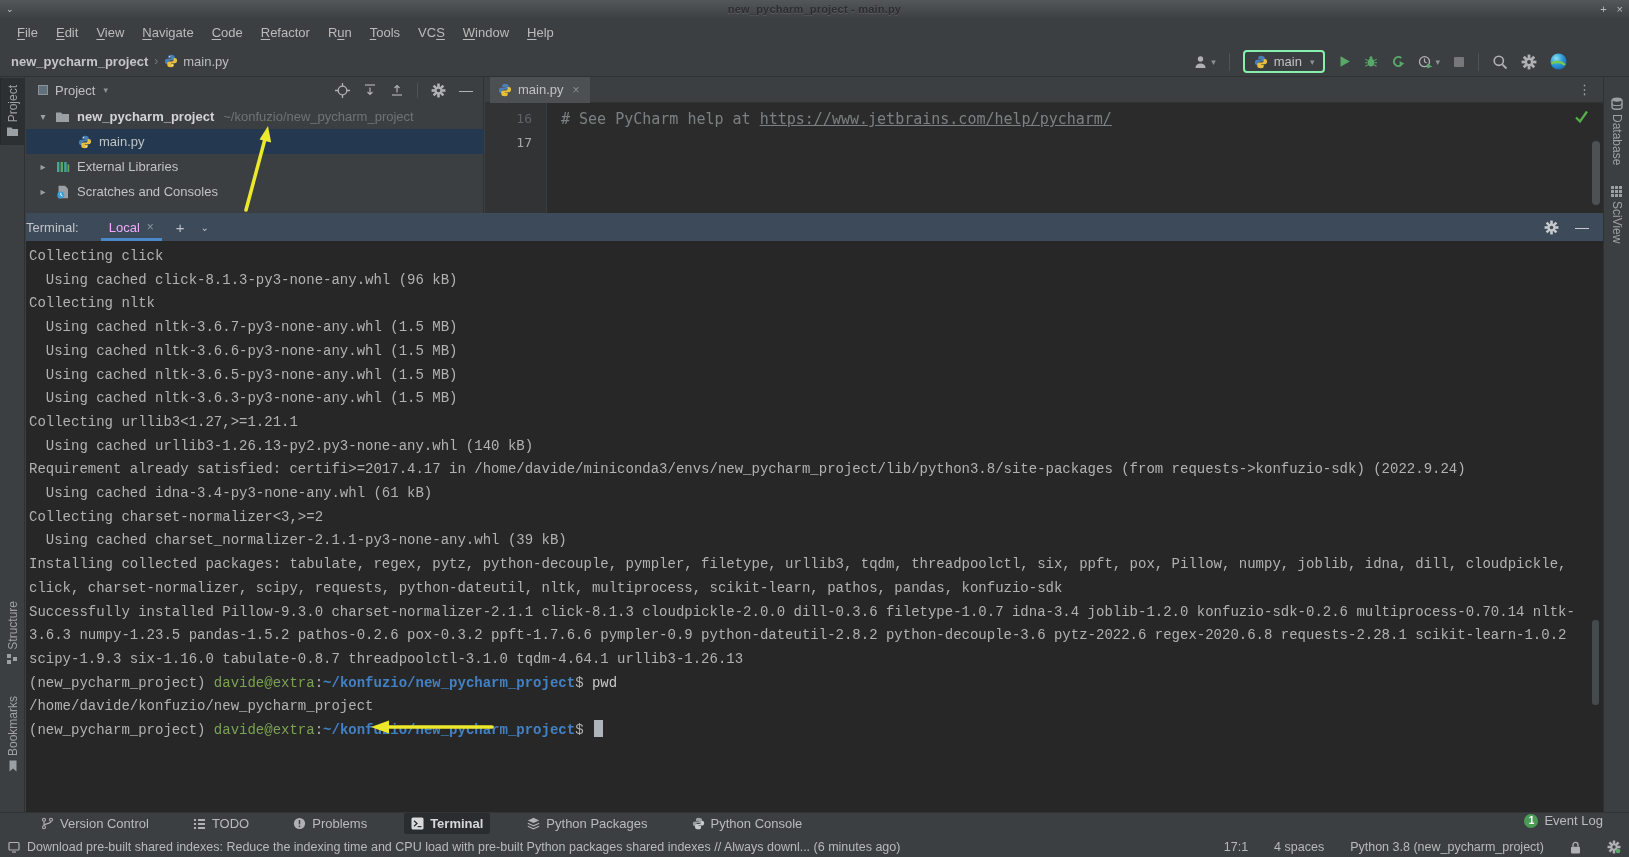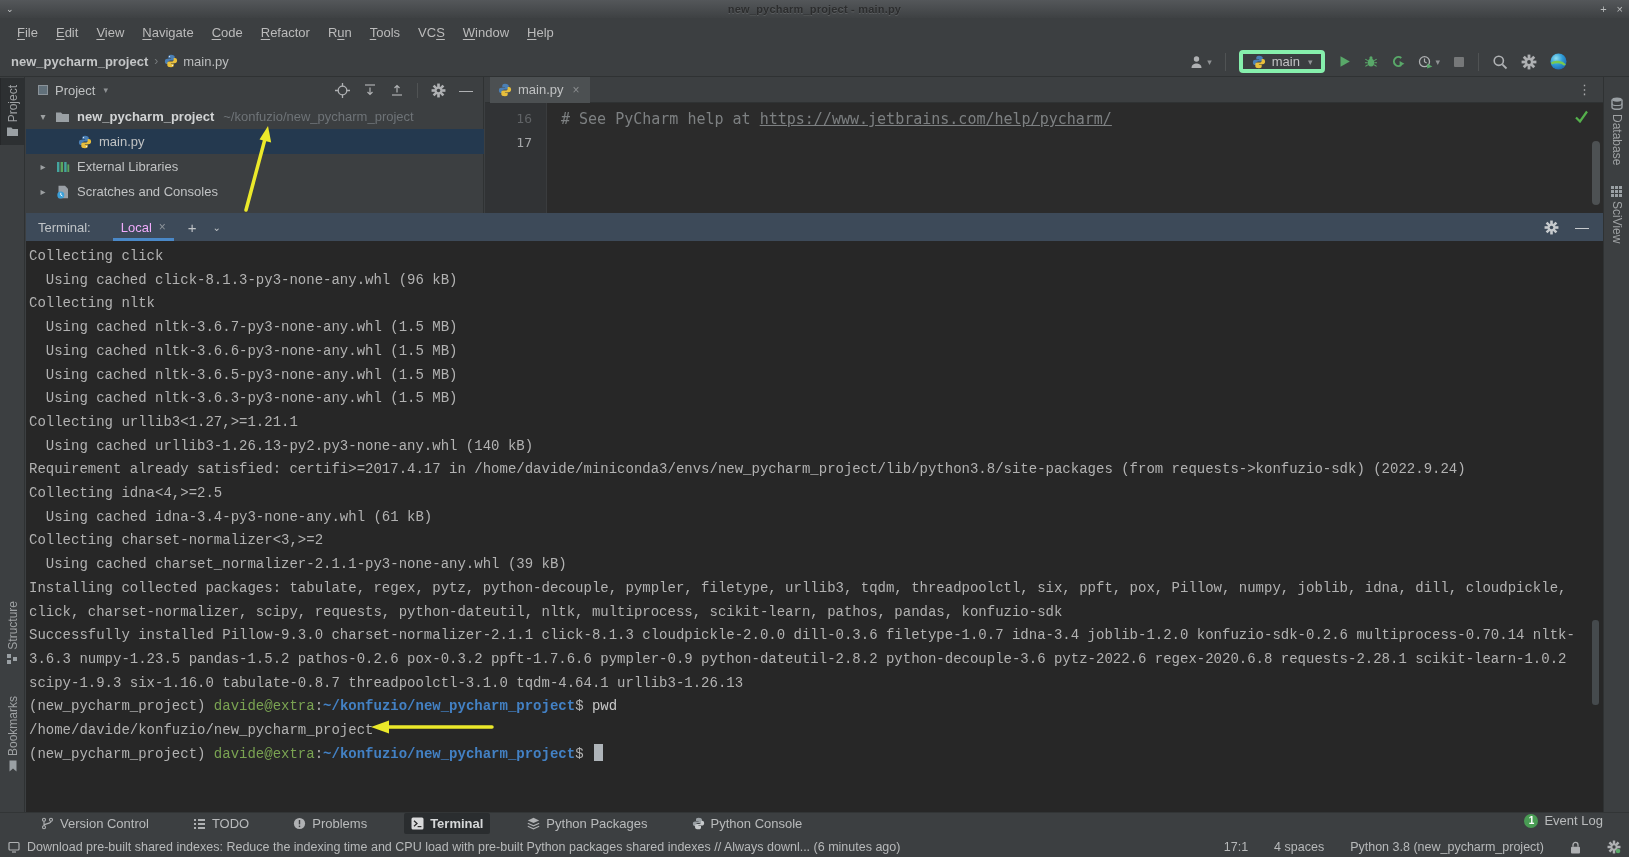--- a/index.html
+++ b/index.html
@@ -24,21 +24,21 @@
   
   .navbar { position:absolute; left:0; top:46px; width:1629px; height:31px; background:#3c3f41;
     border-bottom:1px solid #2f3233; display:flex; align-items:center; }
   .crumbs { display:flex; align-items:center; gap:6px; padding-left:11px; }
   .crumb-project { font-weight:bold; color:#c3c5c6; }
   .crumb-sep { color:#777b7d; font-size:12px; }
   .crumb-file { color:#bbbdbe; display:flex; align-items:center; gap:5px; }
   .toolbar { position:absolute; right:62px; top:0; height:31px; display:flex; align-items:center; gap:13px; }
   .tb-sep { width:1px; height:18px; background:#505354; }
   .ddn { color:#8f9294; font-size:9px; margin-left:2px; }
-  .run-pill { display:flex; align-items:center; gap:6px; border:4px solid #86efac; border-radius:4px;
+  .run-pill { display:flex; align-items:center; gap:6px; border:2px solid #86efac; border-radius:4px;
     height:23px; padding:0 9px; background:#3b3e40; }
   .run-pill .label { color:#c0c2c3; }
   .icon-btn { display:flex; align-items:center; }
   
   .left-stripe { position:absolute; left:0; top:77px; width:25px; height:735px; background:#3c3f41;
     border-right:1px solid #2f3233; }
   .vtab { position:absolute; left:0; width:25px; display:flex; flex-direction:column; align-items:center; gap:4px; }
   .vl { writing-mode:vertical-rl; transform:rotate(180deg); font-size:12px; color:#9fa2a4; }
   .vr { writing-mode:vertical-rl; font-size:12px; color:#9fa2a4; }
   .vtab.active { background:#2d3032; box-shadow:inset 1px 0 0 #26282a; }
@@ -72,21 +72,21 @@
     border-right:1px solid #3a3c3e; }
   .gut-num { position:absolute; right:14px; color:#606366; font-size:13px; font-family:"DejaVu Sans Mono", monospace; }
   .gut-num.current { color:#a4a6a8; }
   .code-line { position:absolute; left:76px; color:#7d8082; white-space:pre; }
   .code-link { text-decoration:underline; }
   .insp-check { position:absolute; right:14px; top:7px; }
   .ed-scroll { position:absolute; right:3px; top:38px; width:8px; height:64px; background:#4d5153; border-radius:4px; }
   
   .terminal-header { position:absolute; left:26px; top:213px; width:1577px; height:28px; background:#3d4a59;
     display:flex; align-items:center; }
-  .th-label { margin-left:12px; color:#c0c4c7; }
+  .th-label { color:#c0c4c7; }
   .th-tab { position:relative; height:28px; display:flex; align-items:center; gap:7px; margin-left:22px; padding:0 8px; }
   .th-tab .name { color:#f0abfc; }
   .th-tab .close { color:#8e959b; font-size:12px; }
   .th-underline { position:absolute; left:0; bottom:0; width:100%; height:3px; background:#4a88c7; }
   .th-plus { color:#c0c4c7; font-size:15px; margin-left:14px; }
   .th-chevron { color:#c0c4c7; font-size:10px; margin-left:16px; }
   .th-actions { position:absolute; right:14px; display:flex; align-items:center; gap:16px; }
   .th-minus { color:#c6cacd; font-size:14px; }
   .terminal-body { position:absolute; left:26px; top:241px; width:1577px; height:571px; background:#272727;
     padding:4px 0 0 3px; font-family:Liberation Mono, monospace; font-size:14px; color:#b2b2b2;
@@ -422,21 +422,20 @@
       <div class="tl">Collecting click</div>
       <div class="tl">  Using cached click-8.1.3-py3-none-any.whl (96 kB)</div>
       <div class="tl">Collecting nltk</div>
       <div class="tl">  Using cached nltk-3.6.7-py3-none-any.whl (1.5 MB)</div>
       <div class="tl">  Using cached nltk-3.6.6-py3-none-any.whl (1.5 MB)</div>
       <div class="tl">  Using cached nltk-3.6.5-py3-none-any.whl (1.5 MB)</div>
       <div class="tl">  Using cached nltk-3.6.3-py3-none-any.whl (1.5 MB)</div>
       <div class="tl">Collecting urllib3&lt;1.27,&gt;=1.21.1</div>
       <div class="tl">  Using cached urllib3-1.26.13-py2.py3-none-any.whl (140 kB)</div>
       <div class="tl">Requirement already satisfied: certifi&gt;=2017.4.17 in /home/davide/miniconda3/envs/new_pycharm_project/lib/python3.8/site-packages (from requests-&gt;konfuzio-sdk) (2022.9.24)</div>
-      <div class="tl">Collecting idna&lt;4,&gt;=2.5</div>
       <div class="tl">  Using cached idna-3.4-py3-none-any.whl (61 kB)</div>
       <div class="tl">Collecting charset-normalizer&lt;3,&gt;=2</div>
       <div class="tl">  Using cached charset_normalizer-2.1.1-py3-none-any.whl (39 kB)</div>
       <div class="tl">Installing collected packages: tabulate, regex, pytz, python-decouple, pympler, filetype, urllib3, tqdm, threadpoolctl, six, ppft, pox, Pillow, numpy, joblib, idna, dill, cloudpickle,</div>
       <div class="tl">click, charset-normalizer, scipy, requests, python-dateutil, nltk, multiprocess, scikit-learn, pathos, pandas, konfuzio-sdk</div>
       <div class="tl">Successfully installed Pillow-9.3.0 charset-normalizer-2.1.1 click-8.1.3 cloudpickle-2.0.0 dill-0.3.6 filetype-1.0.7 idna-3.4 joblib-1.2.0 konfuzio-sdk-0.2.6 multiprocess-0.70.14 nltk-</div>
       <div class="tl">3.6.3 numpy-1.23.5 pandas-1.5.2 pathos-0.2.6 pox-0.3.2 ppft-1.7.6.6 pympler-0.9 python-dateutil-2.8.2 python-decouple-3.6 pytz-2022.6 regex-2020.6.8 requests-2.28.1 scikit-learn-1.0.2</div>
       <div class="tl">scipy-1.9.3 six-1.16.0 tabulate-0.8.7 threadpoolctl-3.1.0 tqdm-4.64.1 urllib3-1.26.13</div>
       <div class="tl"><span>(new_pycharm_project) </span><span class="tp-user">davide@extra</span><span>:</span><span class="tp-path">~/konfuzio/new_pycharm_project</span><span>$ </span><span class="tp-cmd">pwd</span></div>
       <div class="tl">/home/davide/konfuzio/new_pycharm_project</div>

